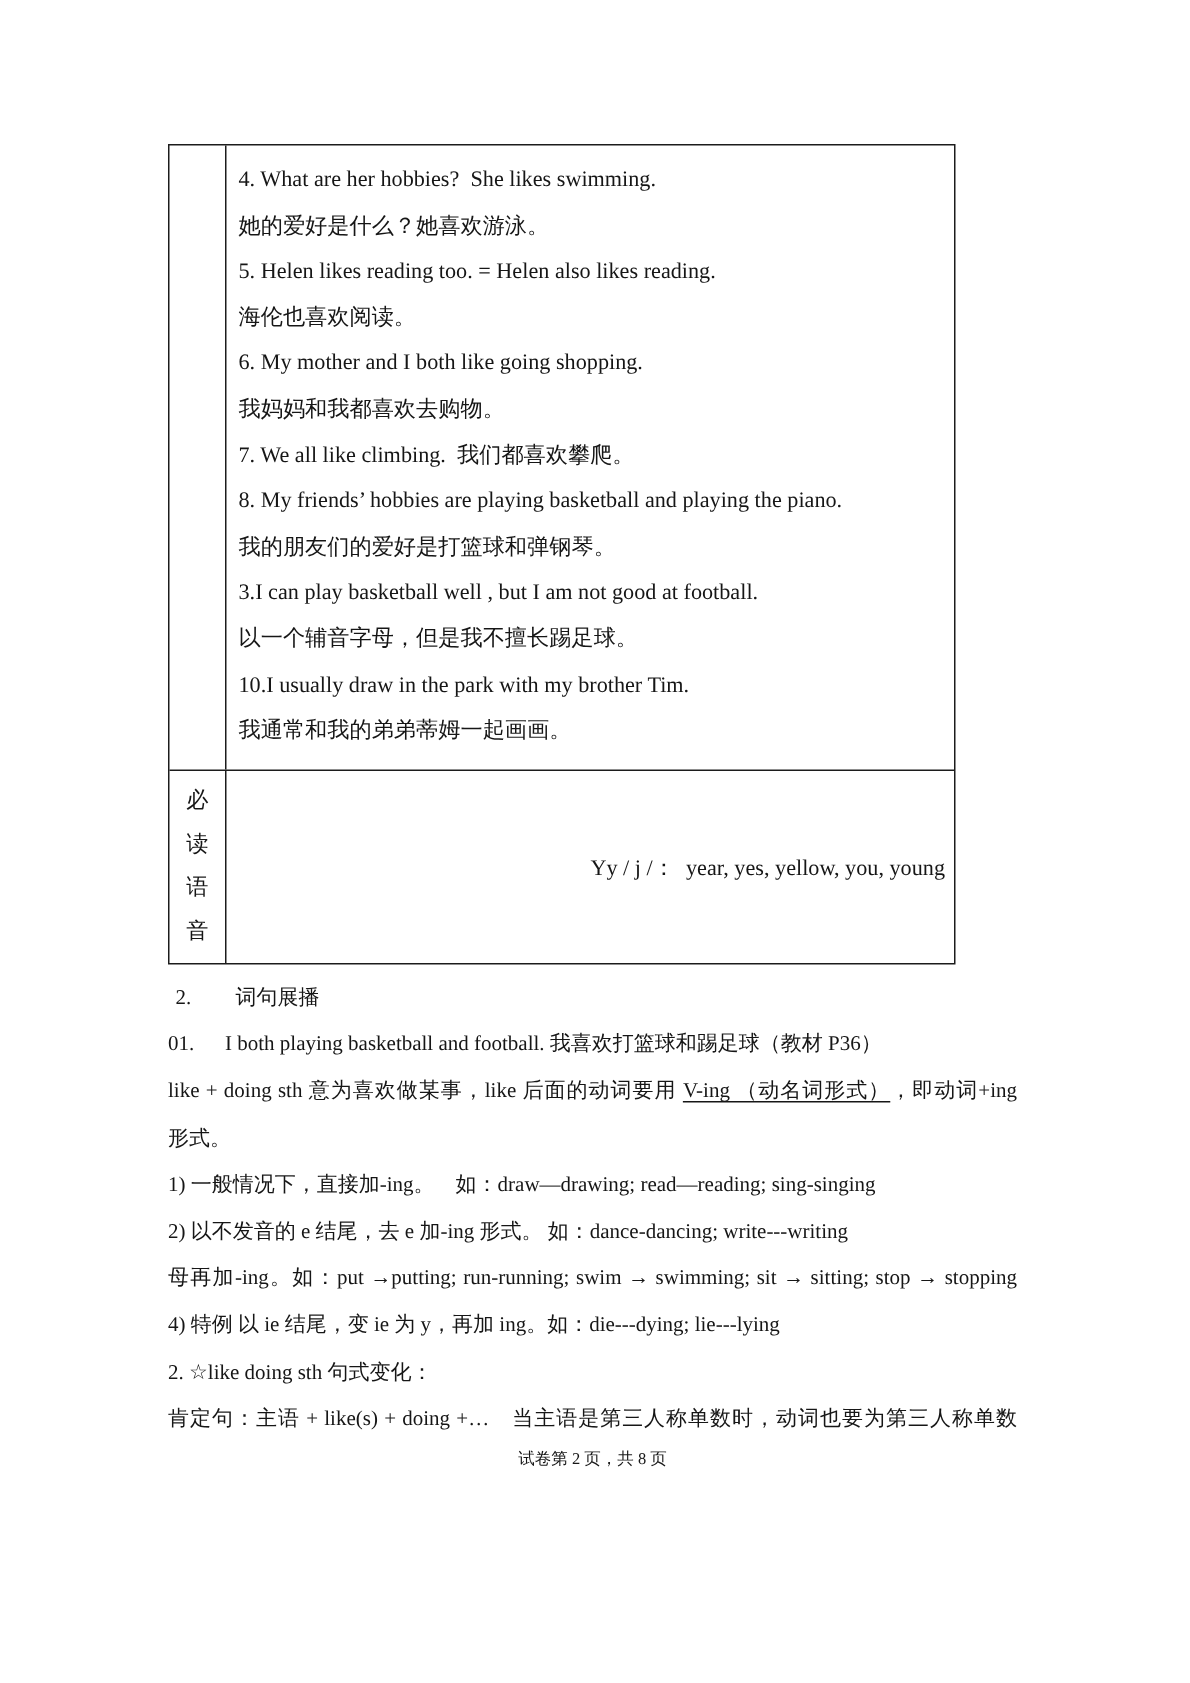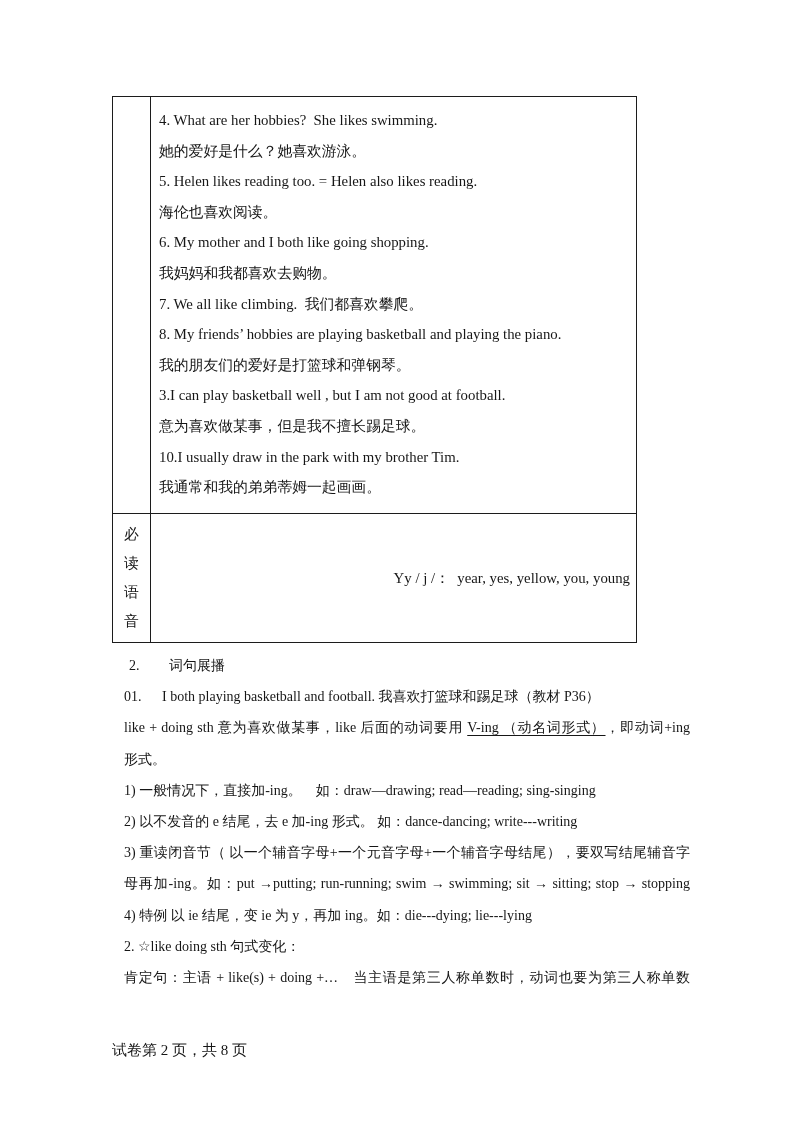--- a/index.html
+++ b/index.html
@@ -58,21 +58,20 @@
     padding: 0 6px 0 8px;
     font-size: 14.8px;
     justify-content: flex-end;
   }
   .row2-main span { white-space: pre; }
 
   
   .body-text {
     width: 566px;
     margin-top: 7px;
-    margin-left: 12px;
   }
   .b-line {
     height: 31.2px;
     line-height: 31.2px;
     font-size: 14px;
     white-space: pre;
   }
   .b-line.j {
     white-space: normal;
     text-align: justify;
@@ -82,23 +81,23 @@
   .sect { padding-left: 5px; }
   .num-w { display: inline-block; width: 40px; }
   .num-i { display: inline-block; width: 38px; }
   .u {
     text-decoration: underline;
     text-underline-offset: 3px;
   }
 
   
   .footer {
-    margin-top: 46px;
     width: 566px;
-    font-size: 15px;
+    text-align: center;
+    font-size: 11px;
     line-height: 22px;
   }
 </style>
 </head>
 <body>
 
 <div class="page">
 
   <div class="grammar-table">
 
@@ -108,21 +107,21 @@
         <div class="t-line">4. What are her hobbies?  She likes swimming.</div>
         <div class="t-line">她的爱好是什么？她喜欢游泳。</div>
         <div class="t-line">5. Helen likes reading too. = Helen also likes reading.</div>
         <div class="t-line">海伦也喜欢阅读。</div>
         <div class="t-line">6. My mother and I both like going shopping.</div>
         <div class="t-line">我妈妈和我都喜欢去购物。</div>
         <div class="t-line">7. We all like climbing.  我们都喜欢攀爬。</div>
         <div class="t-line">8. My friends’ hobbies are playing basketball and playing the piano.</div>
         <div class="t-line">我的朋友们的爱好是打篮球和弹钢琴。</div>
         <div class="t-line">3.I can play basketball well , but I am not good at football.</div>
-        <div class="t-line">意为喜欢做某事，但是我不擅长踢足球。</div>
+        <div class="t-line">以一个辅音字母，但是我不擅长踢足球。</div>
         <div class="t-line">10.I usually draw in the park with my brother Tim.</div>
         <div class="t-line">我通常和我的弟弟蒂姆一起画画。</div>
       </div>
     </div>
 
     <div class="t-row t-row2">
       <div class="t-side">
         <span>必</span>
         <span>读</span>
         <span>语</span>
@@ -143,21 +142,20 @@
 
     <div class="b-line j"><span>like + doing sth 意为喜欢做某事，like 后面的动词要用 </span><span class="u">V-ing （动名词形式）</span><span>，即动词+ing</span></div>
 
     <div class="b-line">形式。</div>
 
 
     <div class="b-line">1) 一般情况下，直接加-ing。　如：draw—drawing; read—reading; sing-singing</div>
 
     <div class="b-line">2) 以不发音的 e 结尾，去 e 加-ing 形式。 如：dance-dancing; write---writing</div>
 
-    <div class="b-line j">3) 重读闭音节（ 以一个辅音字母+一个元音字母+一个辅音字母结尾），要双写结尾辅音字</div>
 
     <div class="b-line j">母再加-ing。如：put →putting; run-running; swim → swimming; sit → sitting; stop → stopping</div>
 
     <div class="b-line">4) 特例 以 ie 结尾，变 ie 为 y，再加 ing。如：die---dying; lie---lying</div>
 
     <div class="b-line">2. ☆like doing sth 句式变化：</div>
 
     <div class="b-line j">肯定句：主语 + like(s) + doing +…　当主语是第三人称单数时，动词也要为第三人称单数如：</div>
 
   </div>

